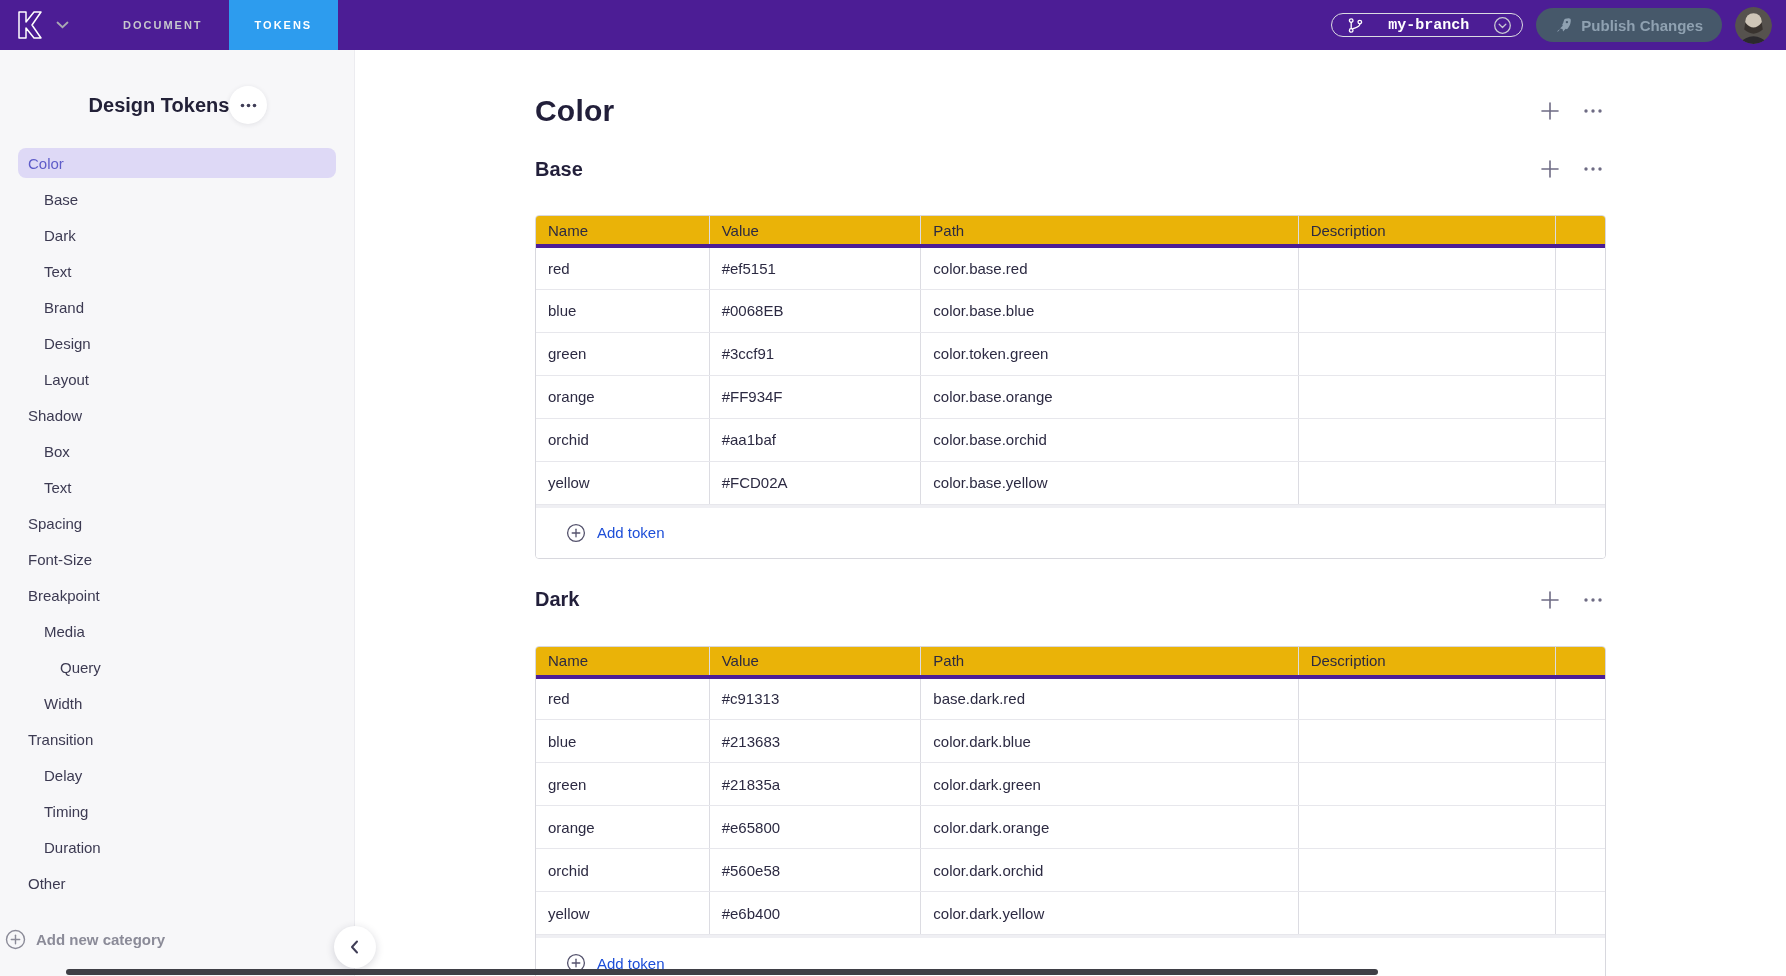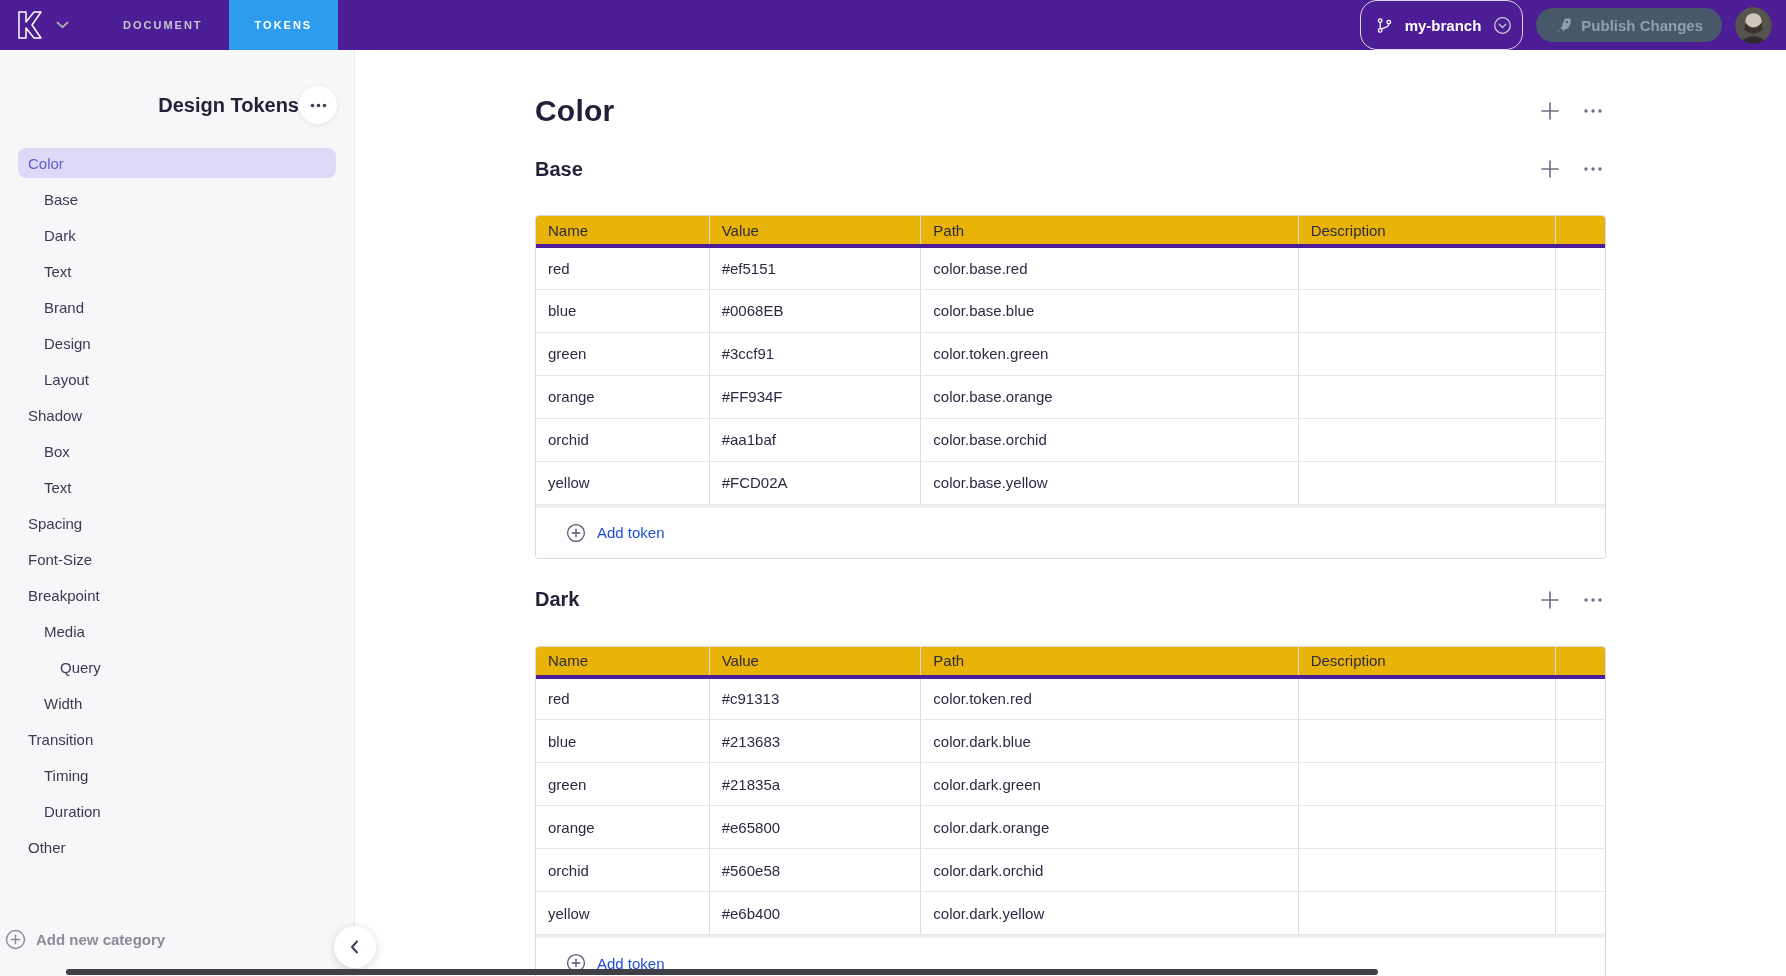--- a/index.html
+++ b/index.html
@@ -10,33 +10,33 @@
   .topbar { position:absolute; top:0; left:0; width:1786px; height:50px;
     background:#4c1d95; display:flex; align-items:center; z-index:30; }
   .logo-wrap { display:flex; align-items:center; gap:12px; padding:0 14px 0 16px;
     height:100%; cursor:pointer; }
   .tabs { display:flex; height:100%; margin-left:14px; }
   .tab { display:flex; align-items:center; padding:0 26px; font-size:11px;
     font-weight:700; letter-spacing:2px; color:#C7C8CD; cursor:pointer; }
   .tab.active { background:#2D9CEE; color:#fff; }
   .topbar-right { margin-left:auto; display:flex; align-items:center; gap:13px;
     padding-right:14px; }
-  .branch-pill { display:flex; align-items:center; gap:12px; height:50px;
+  .branch-pill { display:flex; align-items:center; gap:24px; height:24px;
     padding:0 10px 0 15px; border:1px solid #DBDBE2; border-radius:17px;
     background:transparent; color:#fff; font-size:15px; font-weight:600;
-    font-family:Liberation Sans, sans-serif; cursor:pointer; }
+    font-family:Liberation Mono, monospace; cursor:pointer; }
   .publish-btn { display:flex; align-items:center; gap:9px; height:34px;
     padding:0 19px; border:none; border-radius:17px; background:#46586A;
     color:#8FA1B1; font-size:15px; font-weight:600; font-family:inherit; cursor:pointer;justify-content:center; }
   .avatar { width:37px; height:37px; border-radius:50%; overflow:hidden; cursor:pointer; }
 
   
   .sidebar { position:absolute; top:50px; left:0; width:355px; height:926px;
     background:#F7F7F9; border-right:1px solid #ECECF0; z-index:10; }
-  .sidebar-header { display:flex; align-items:center; justify-content:flex-end;
+  .sidebar-header { display:flex; align-items:center; justify-content:center;
     padding:36px 17px 24px 19px; }
   .sidebar-title { font-size:20px; font-weight:700; color:#232138; }
   .dots-btn { width:38px; height:38px; border:none; border-radius:50%; background:#fff;
     box-shadow:0 1px 5px rgba(40,40,60,.10); display:flex; align-items:center;
     justify-content:center; cursor:pointer; }
   .nav { padding:0 18px; }
   .nav-item { height:30px; margin-bottom:6px; display:flex; align-items:center;
     border-radius:8px; font-size:15px; color:#3C3A52; cursor:pointer; }
   .nav-item.lvl1 { padding-left:10px; }
   .nav-item.lvl2 { padding-left:26px; }
@@ -155,20 +155,21 @@
     <div class="nav-item lvl1">Shadow</div>
     <div class="nav-item lvl2">Box</div>
     <div class="nav-item lvl2">Text</div>
     <div class="nav-item lvl1">Spacing</div>
     <div class="nav-item lvl1">Font-Size</div>
     <div class="nav-item lvl1">Breakpoint</div>
     <div class="nav-item lvl2">Media</div>
     <div class="nav-item lvl3">Query</div>
     <div class="nav-item lvl2">Width</div>
     <div class="nav-item lvl1">Transition</div>
+    <div class="nav-item lvl2">Delay</div>
     <div class="nav-item lvl2">Timing</div>
     <div class="nav-item lvl2">Duration</div>
     <div class="nav-item lvl1">Other</div>
   </nav>
   <button class="add-category">
     <svg width="21" height="21" viewBox="0 0 21 21" fill="none" stroke="#8B8B98" stroke-width="1.4" stroke-linecap="round">
       <circle cx="10.5" cy="10.5" r="9"></circle>
         <line x1="10.5" y1="6.3" x2="10.5" y2="14.7"></line>
         <line x1="6.3" y1="10.5" x2="14.7" y2="10.5"></line>
     </svg>
@@ -332,21 +333,21 @@
             <th>Value</th>
             <th>Path</th>
             <th>Description</th>
             <th></th>
           </tr>
         </thead>
         <tbody>
           <tr>
             <td>red</td>
             <td>#c91313</td>
-            <td>color.token.red</td>
+            <td>base.dark.red</td>
             <td></td>
             <td></td>
           </tr>
           <tr>
             <td>blue</td>
             <td>#213683</td>
             <td>color.dark.blue</td>
             <td></td>
             <td></td>
           </tr>

